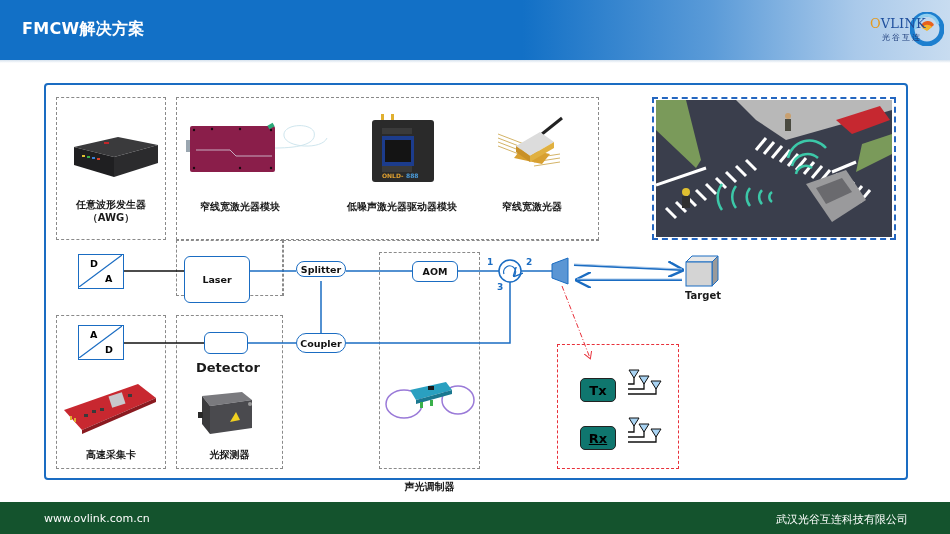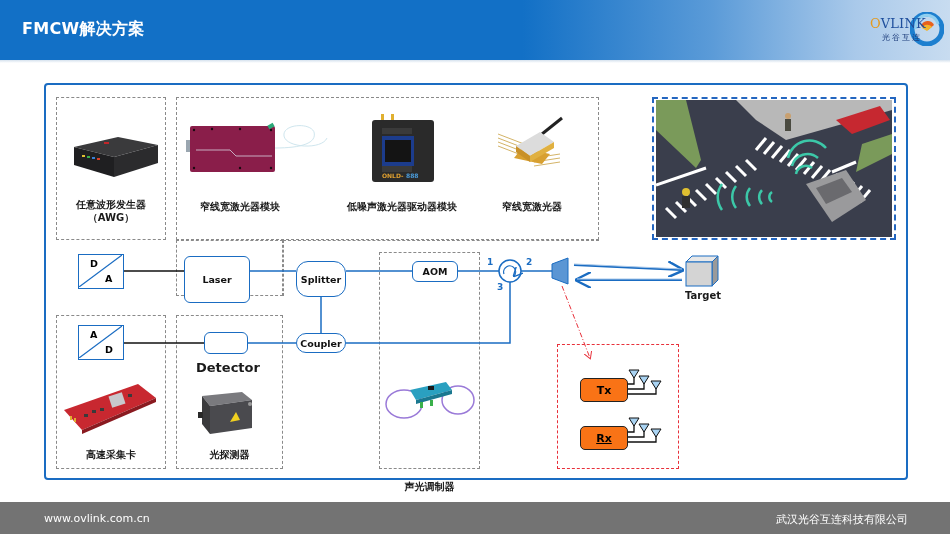--- a/index.html
+++ b/index.html
@@ -5,35 +5,35 @@
   html, body { margin: 0; padding: 0; }
   body { width: 950px; height: 534px; position: relative; overflow: hidden; background: #ffffff; font-family: "DejaVu Sans", sans-serif; }
   .header { position: absolute; left: 0; top: 0; width: 950px; height: 60px;
     background: linear-gradient(90deg, #1270c6 0%, #1270c6 55%, #5b9bd8 75%, #a9c9ea 90%, #c8dcf0 100%); }
   .header-shadow { position: absolute; left: 0; top: 60px; width: 950px; height: 3px; background: linear-gradient(#d6e2ee, #ffffff); }
   .title { position: absolute; left: 22px; top: 19px; color: #ffffff; font-weight: bold; font-size: 16px; letter-spacing: 0.3px; }
   .logo { position: absolute; left: 834px; top: 12px; width: 110px; height: 34px; text-align: right; }
   .logo-text { position: absolute; left: 36px; top: 4px; font-family: "DejaVu Serif", serif; font-size: 13px; color: #1e4e9c; letter-spacing: 0.2px; }
   .logo-text .o { color: #e49a1e; }
   .logo-sub { position: absolute; left: 48px; top: 20px; font-family: "DejaVu Serif", serif; font-size: 8px; color: #1e3e7c; letter-spacing: 2px; }
-  .footer { position: absolute; left: 0; top: 502px; width: 950px; height: 32px; background: #737373; }
+  .footer { position: absolute; left: 0; top: 502px; width: 950px; height: 32px; background: #14532d; }
   .footer-left { position: absolute; left: 44px; top: 10px; color: #ffffff; font-size: 11px; }
   .footer-right { position: absolute; right: 42px; top: 10px; color: #ffffff; font-size: 11px; }
   .frame { position: absolute; left: 44px; top: 83px; width: 864px; height: 397px; border: 2px solid #1a6cc2; border-radius: 4px; box-sizing: border-box; }
   .dash { position: absolute; border: 1px dashed #8a8a8a; box-sizing: border-box; }
   .dash-blue { position: absolute; border: 2px dashed #2366c0; box-sizing: border-box; }
   .dash-red { position: absolute; border: 1.5px dashed #e8303a; box-sizing: border-box; }
   .lbl { position: absolute; font-size: 10px; font-weight: bold; color: #1a1a1a; text-align: center; white-space: nowrap; }
   .node { position: absolute; border: 1.5px solid #1a6cc2; border-radius: 6px; background: #ffffff; box-sizing: border-box; font-size: 9.5px; font-weight: bold; color: #111; display: flex; align-items: center; justify-content: center; }
   .pill { border-radius: 12px; }
   .conv { position: absolute; width: 46px; height: 35px; border: 1.5px solid #1a6cc2; box-sizing: border-box; background: #fff; }
   .conv .t1 { position: absolute; left: 11px; top: 3px; font-size: 9.5px; font-weight: bold; }
   .conv .t2 { position: absolute; left: 26px; top: 18px; font-size: 9.5px; font-weight: bold; }
   .port { position: absolute; font-size: 9px; font-weight: bold; color: #1a6cc2; }
-  .txrx { position: absolute; width: 48px; height: 24px; border: 1.5px solid #222; border-radius: 5px; box-sizing: border-box; font-size: 11px; font-weight: bold; display: flex; align-items: center; justify-content: center; background: #f97316; }
+  .txrx { position: absolute; width: 36px; height: 24px; border: 1.5px solid #222; border-radius: 5px; box-sizing: border-box; font-size: 13px; font-weight: bold; display: flex; align-items: center; justify-content: center; background: #0f766e; }
   svg.overlay { position: absolute; left: 0; top: 0; width: 950px; height: 534px; pointer-events: none; }
   .pic { position: absolute; }
 </style>
 </head>
 <body>
 
 <div class="header">
   <div class="title">FMCW解决方案</div>
   <div class="logo">
     <svg width="34" height="34" viewBox="0 0 34 34">
@@ -290,21 +290,21 @@
 </div>
 <div class="conv" style="left:78px;top:325px;">
   <svg width="43" height="32" style="position:absolute;left:0;top:0;">
       <line x1="0" y1="32" x2="43" y2="0" stroke="#1a6cc2" stroke-width="1.2"></line>
     </svg>
   <span class="t1">A</span>
   <span class="t2">D</span>
 </div>
 
 <div class="node" style="left:184px;top:256px;width:66px;height:47px;">Laser</div>
-<div class="node pill" style="left:296px;top:261px;width:50px;height:36px;">Splitter</div>
+<div class="node pill" style="left:296px;top:261px;width:50px;height:16px;">Splitter</div>
 <div class="node" style="left:412px;top:261px;width:46px;height:21px;">AOM</div>
 <div class="node pill" style="left:296px;top:333px;width:50px;height:20px;">Coupler</div>
 <div class="node" style="left:204px;top:332px;width:44px;height:22px;"></div>
 <div class="lbl" style="left:196px;top:360px;width:60px;font-size:13px;">Detector</div>
 
 <div class="port" style="left:487px;top:257px;">1</div>
 <div class="port" style="left:526px;top:257px;">2</div>
 <div class="port" style="left:497px;top:282px;">3</div>
 
 <div class="lbl" style="left:680px;top:290px;width:46px;font-size:10px;">Target</div>

